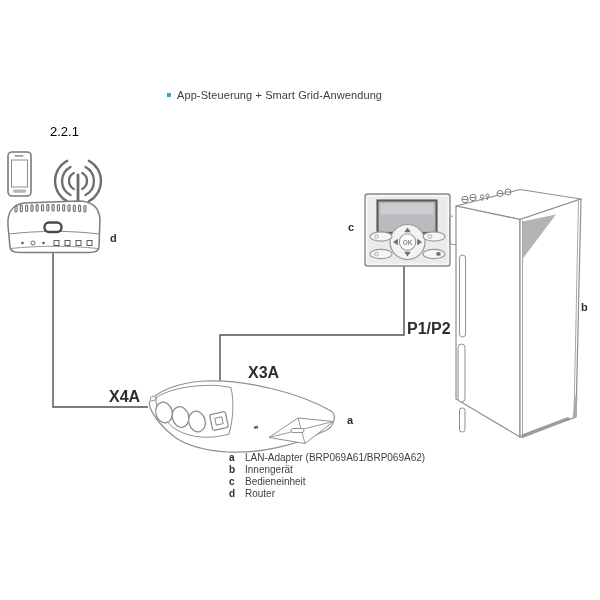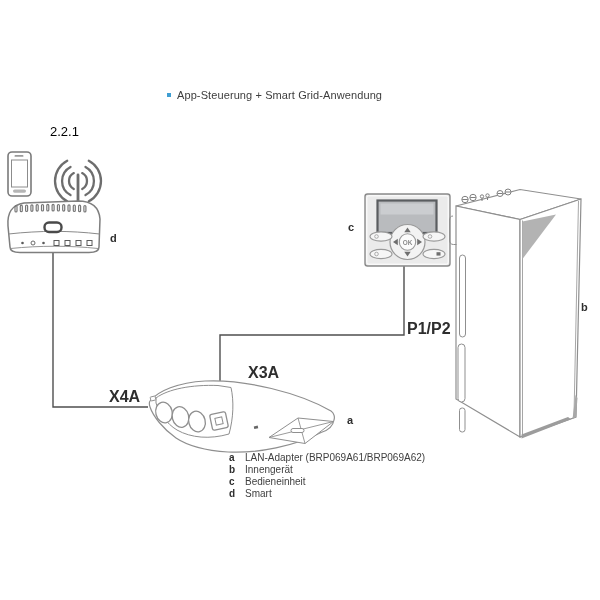--- a/index.html
+++ b/index.html
@@ -192,17 +192,17 @@
     <div class="legend-row">
       <span class="legend-key">b</span>
       <span class="legend-label">Innengerät</span>
     </div>
     <div class="legend-row">
       <span class="legend-key">c</span>
       <span class="legend-label">Bedieneinheit</span>
     </div>
     <div class="legend-row">
       <span class="legend-key">d</span>
-      <span class="legend-label">Smart</span>
+      <span class="legend-label">Router</span>
     </div>
   </div>
 
 </div>
 
 </body></html>

